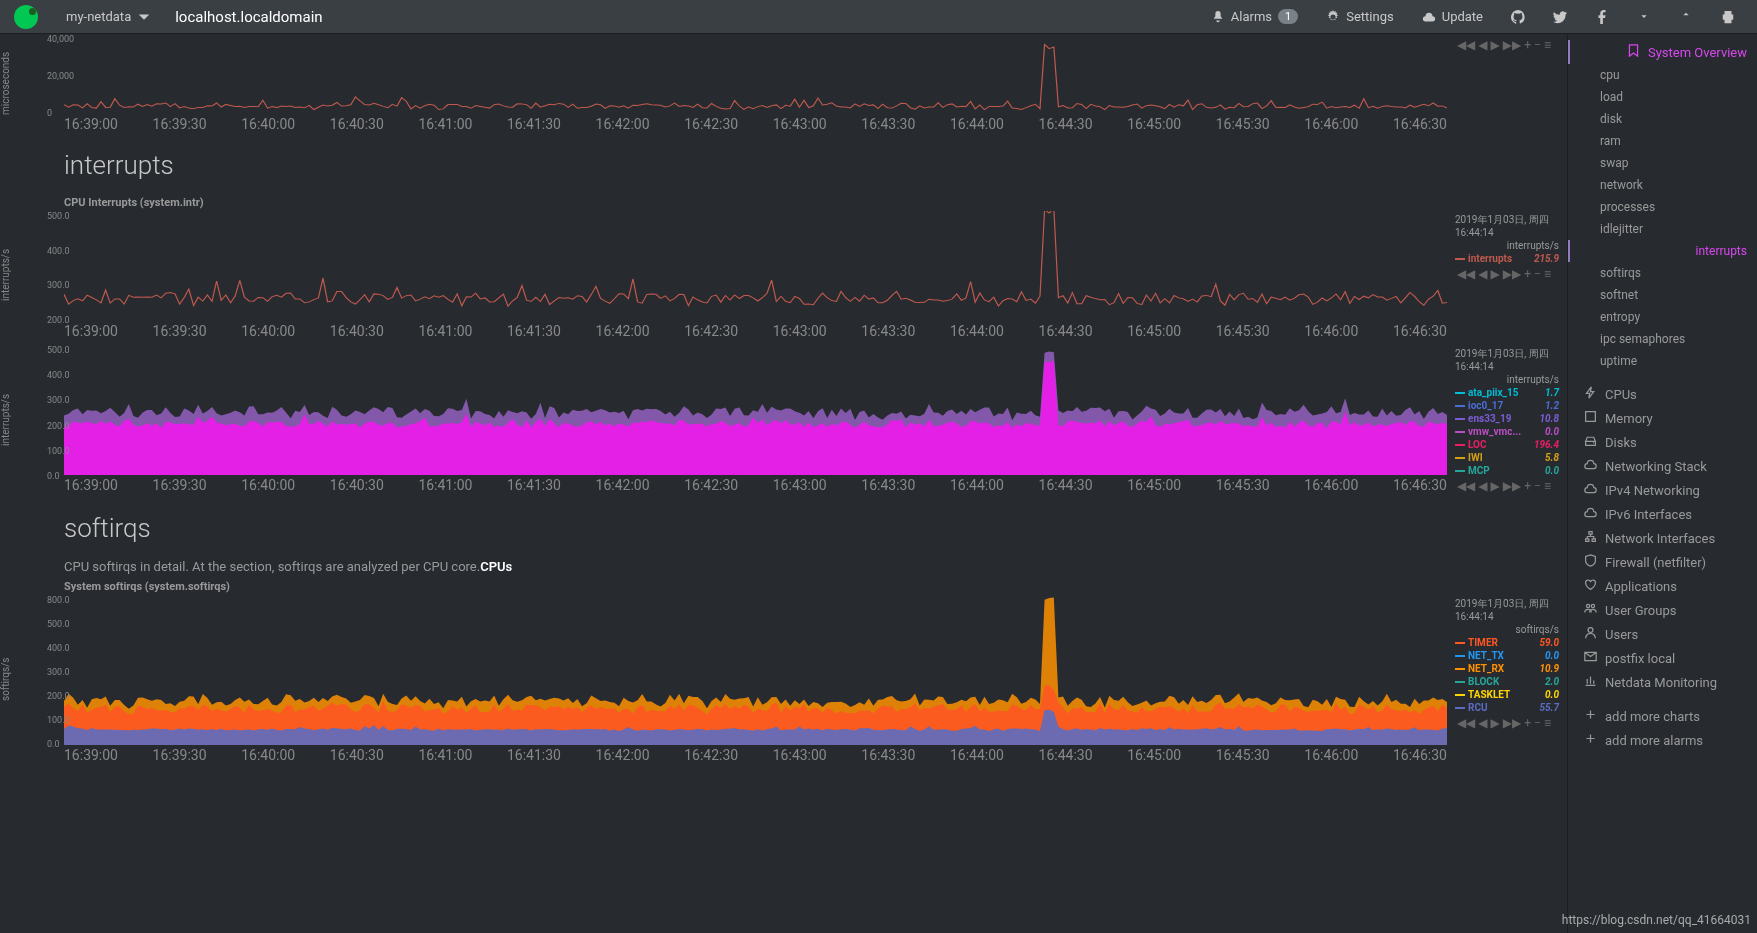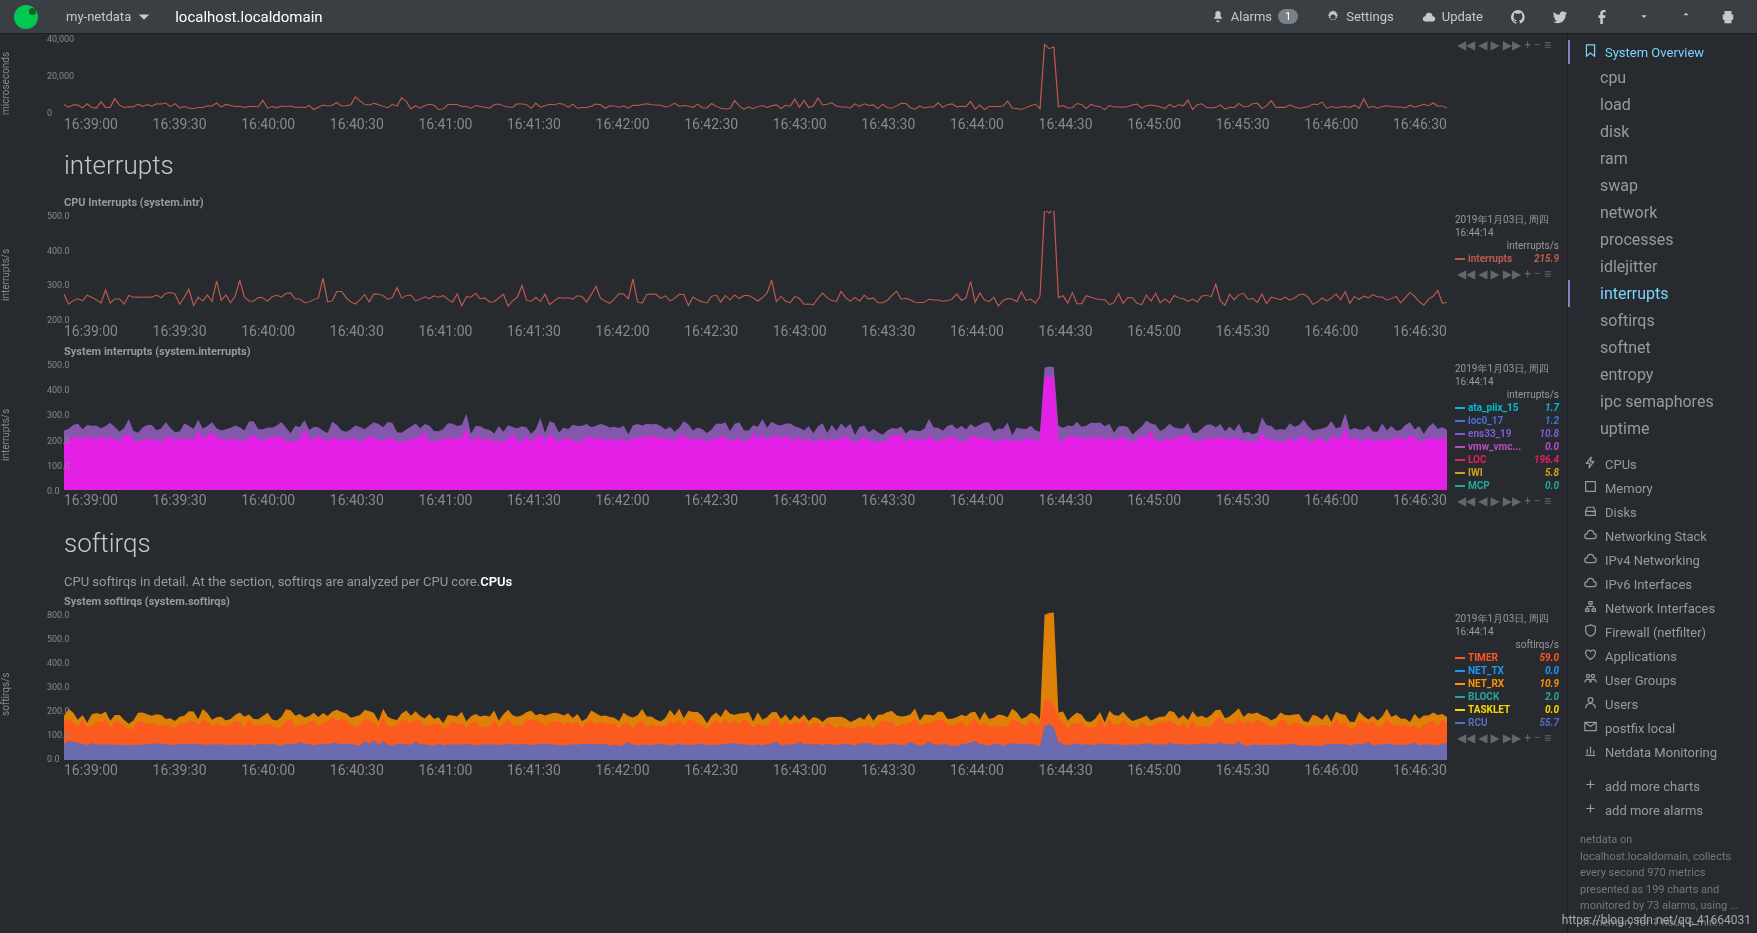--- a/index.html
+++ b/index.html
@@ -71,22 +71,22 @@
 }
 .sb-item {
   padding: 4px 10px 4px 14px;
   color: #999;
   cursor: pointer;
   display: flex;
   align-items: center;
   gap: 8px;
   border-left: 2px solid transparent;
 }
-.sb-item.sub { padding-left: 30px; font-size: 16px; }
-.sb-item.active { color: #7dd3fc; border-left-color: #8e7cc3; }
+.sb-item.sub { padding-left: 30px; font-size: 12px; }
+.sb-item.active { color: #d946ef; border-left-color: #8e7cc3; justify-content: flex-end; }
 .sb-sep { height: 10px; }
 .sb-footer {
   font-size: 11px;
   color: #777;
   padding: 10px 12px;
   line-height: 1.5;
 }
 .section-title {
   font-size: 26px;
   font-weight: 300;
@@ -321,21 +321,20 @@
             <span>◀◀</span>
             <span>◀</span>
             <span>▶</span>
             <span>▶▶</span>
             <span>+</span>
             <span>−</span>
             <span>≡</span>
           </div>
         </div>
       </div>
-      <div class="chart-title">System interrupts (system.interrupts)</div>
       <div class="chart-wrap">
         <div class="ylabel">interrupts/s</div>
         <div class="chart-body">
           <div class="yaxis">
             <span>500.0</span>
             <span>400.0</span>
             <span>300.0</span>
             <span>200.0</span>
             <span>100.0</span>
             <span>0.0</span>
@@ -623,17 +622,16 @@
             <path d="M8 3v10M3 8h10"></path>
           </svg></span>
         <span>add more charts</span>
       </div>
       <div class="sb-item ">
         <span><svg width="13" height="13" viewBox="0 0 16 16" fill="none" stroke="currentColor" stroke-width="1.5">
             <path d="M8 3v10M3 8h10"></path>
           </svg></span>
         <span>add more alarms</span>
       </div>
-      <div class="sb-footer">netdata on localhost.localdomain, collects every second 970 metrics presented as 199 charts and monitored by 73 alarms, using ... of memory for 1 hour, 6 min...</div>
     </div>
 </div>
 
 <div class="watermark">https://blog.csdn.net/qq_41664031</div>
 
 </body></html>

